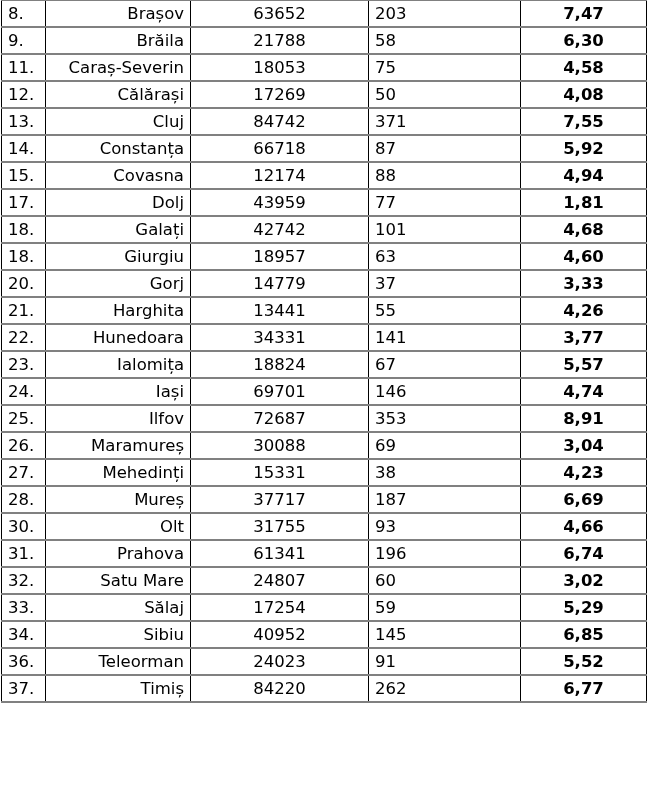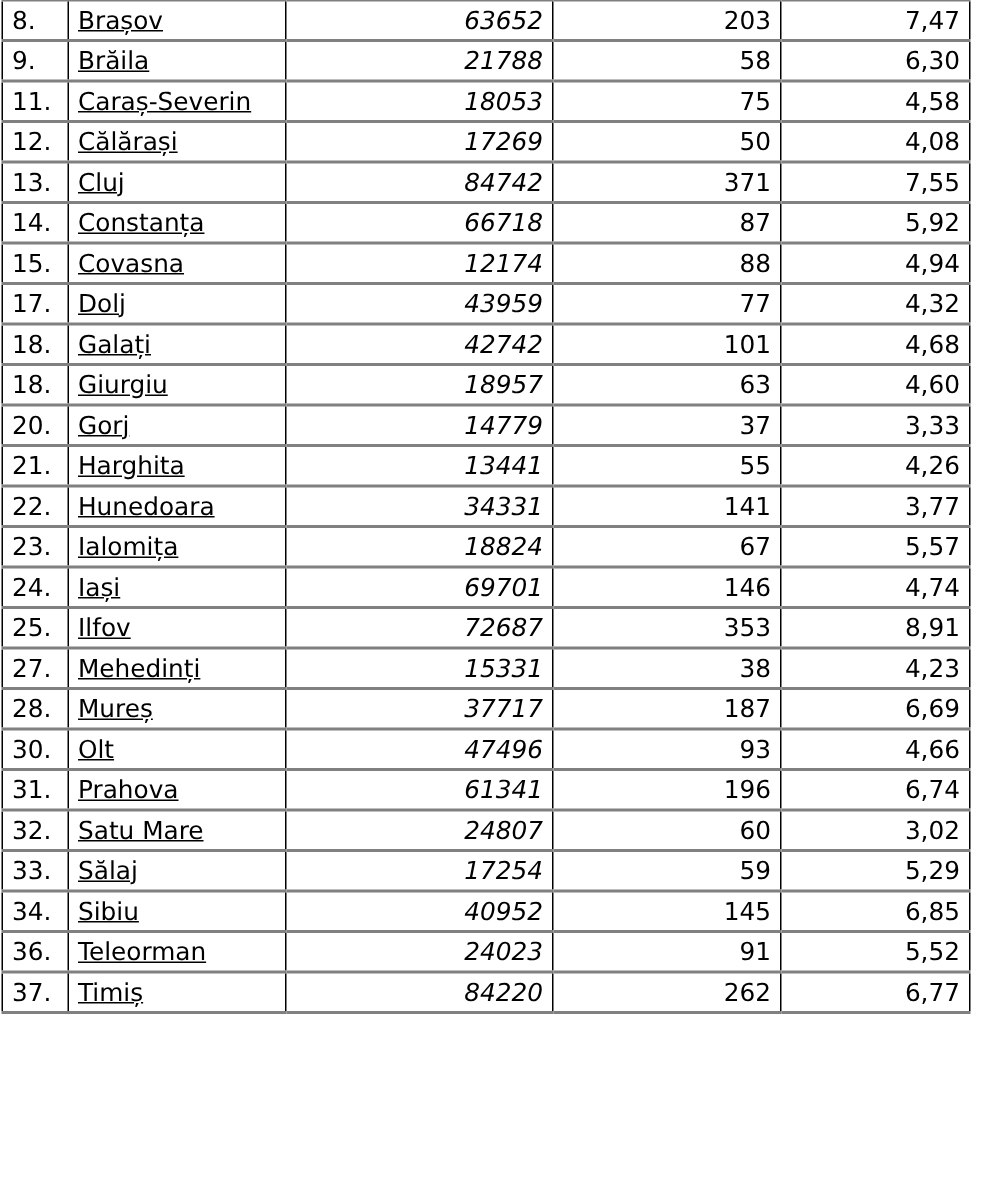--- a/index.html
+++ b/index.html
@@ -59,38 +59,37 @@
   }
 
   
   td.cell-rank {
     text-align: left;
     padding-left: 9px;
     border-left: 1.6px solid #000000;
     border-right: 1.6px solid #000000;
   }
   td.cell-name {
+    text-align: right;
+    padding-left: 8px;
+    border-right: 1.6px solid #000000;
+  }
+  td.cell-val1 {
+    text-align: center;
+    border-right: 1.6px solid #000000;
+  }
+  td.cell-val2 {
     text-align: left;
-    padding-left: 8px;
-    border-right: 1.6px solid #000000;
-    text-decoration: underline;
-  }
-  td.cell-val1 {
-    text-align: right;
-    border-right: 1.6px solid #000000;
-    font-style: italic;
-  }
-  td.cell-val2 {
-    text-align: right;
     border-right: 1.6px solid #000000;
   }
   td.cell-val3 {
-    text-align: right;
+    text-align: center;
     padding-right: 28px;
     border-right: 1.6px solid #000000;
+    font-weight: bold;
   }
 </style>
 </head>
 <body>
 
 <div id="stats-table-wrap">
   <table class="stats-table">
     <colgroup>
       <col class="col-rank">
       <col class="col-name">
@@ -146,21 +145,21 @@
           <td class="cell-name">Covasna</td>
           <td class="cell-val1">12174</td>
           <td class="cell-val2">88</td>
           <td class="cell-val3">4,94</td>
         </tr>
         <tr>
           <td class="cell-rank">17.</td>
           <td class="cell-name">Dolj</td>
           <td class="cell-val1">43959</td>
           <td class="cell-val2">77</td>
-          <td class="cell-val3">4,32</td>
+          <td class="cell-val3">1,81</td>
         </tr>
         <tr>
           <td class="cell-rank">18.</td>
           <td class="cell-name">Galați</td>
           <td class="cell-val1">42742</td>
           <td class="cell-val2">101</td>
           <td class="cell-val3">4,68</td>
         </tr>
         <tr>
           <td class="cell-rank">18.</td>
@@ -205,37 +204,44 @@
           <td class="cell-val3">4,74</td>
         </tr>
         <tr>
           <td class="cell-rank">25.</td>
           <td class="cell-name">Ilfov</td>
           <td class="cell-val1">72687</td>
           <td class="cell-val2">353</td>
           <td class="cell-val3">8,91</td>
         </tr>
         <tr>
+          <td class="cell-rank">26.</td>
+          <td class="cell-name">Maramureș</td>
+          <td class="cell-val1">30088</td>
+          <td class="cell-val2">69</td>
+          <td class="cell-val3">3,04</td>
+        </tr>
+        <tr>
           <td class="cell-rank">27.</td>
           <td class="cell-name">Mehedinți</td>
           <td class="cell-val1">15331</td>
           <td class="cell-val2">38</td>
           <td class="cell-val3">4,23</td>
         </tr>
         <tr>
           <td class="cell-rank">28.</td>
           <td class="cell-name">Mureș</td>
           <td class="cell-val1">37717</td>
           <td class="cell-val2">187</td>
           <td class="cell-val3">6,69</td>
         </tr>
         <tr>
           <td class="cell-rank">30.</td>
           <td class="cell-name">Olt</td>
-          <td class="cell-val1">47496</td>
+          <td class="cell-val1">31755</td>
           <td class="cell-val2">93</td>
           <td class="cell-val3">4,66</td>
         </tr>
         <tr>
           <td class="cell-rank">31.</td>
           <td class="cell-name">Prahova</td>
           <td class="cell-val1">61341</td>
           <td class="cell-val2">196</td>
           <td class="cell-val3">6,74</td>
         </tr>

